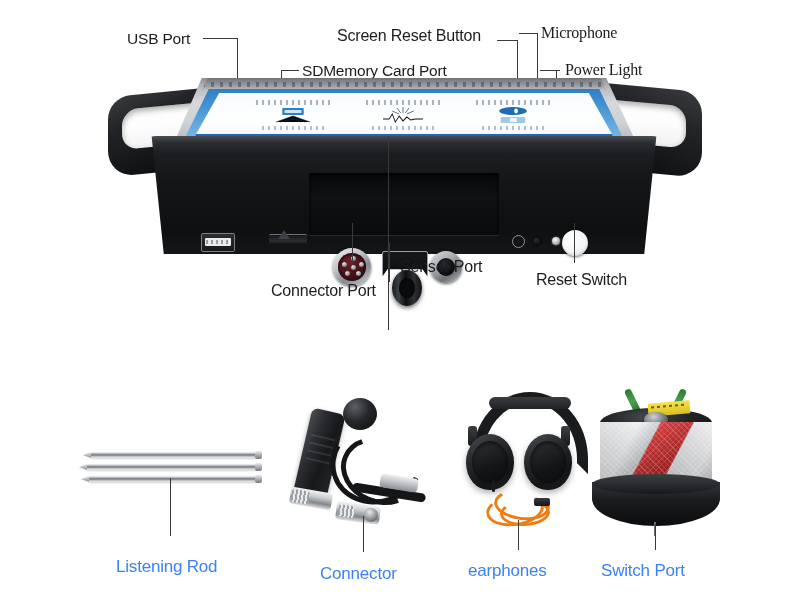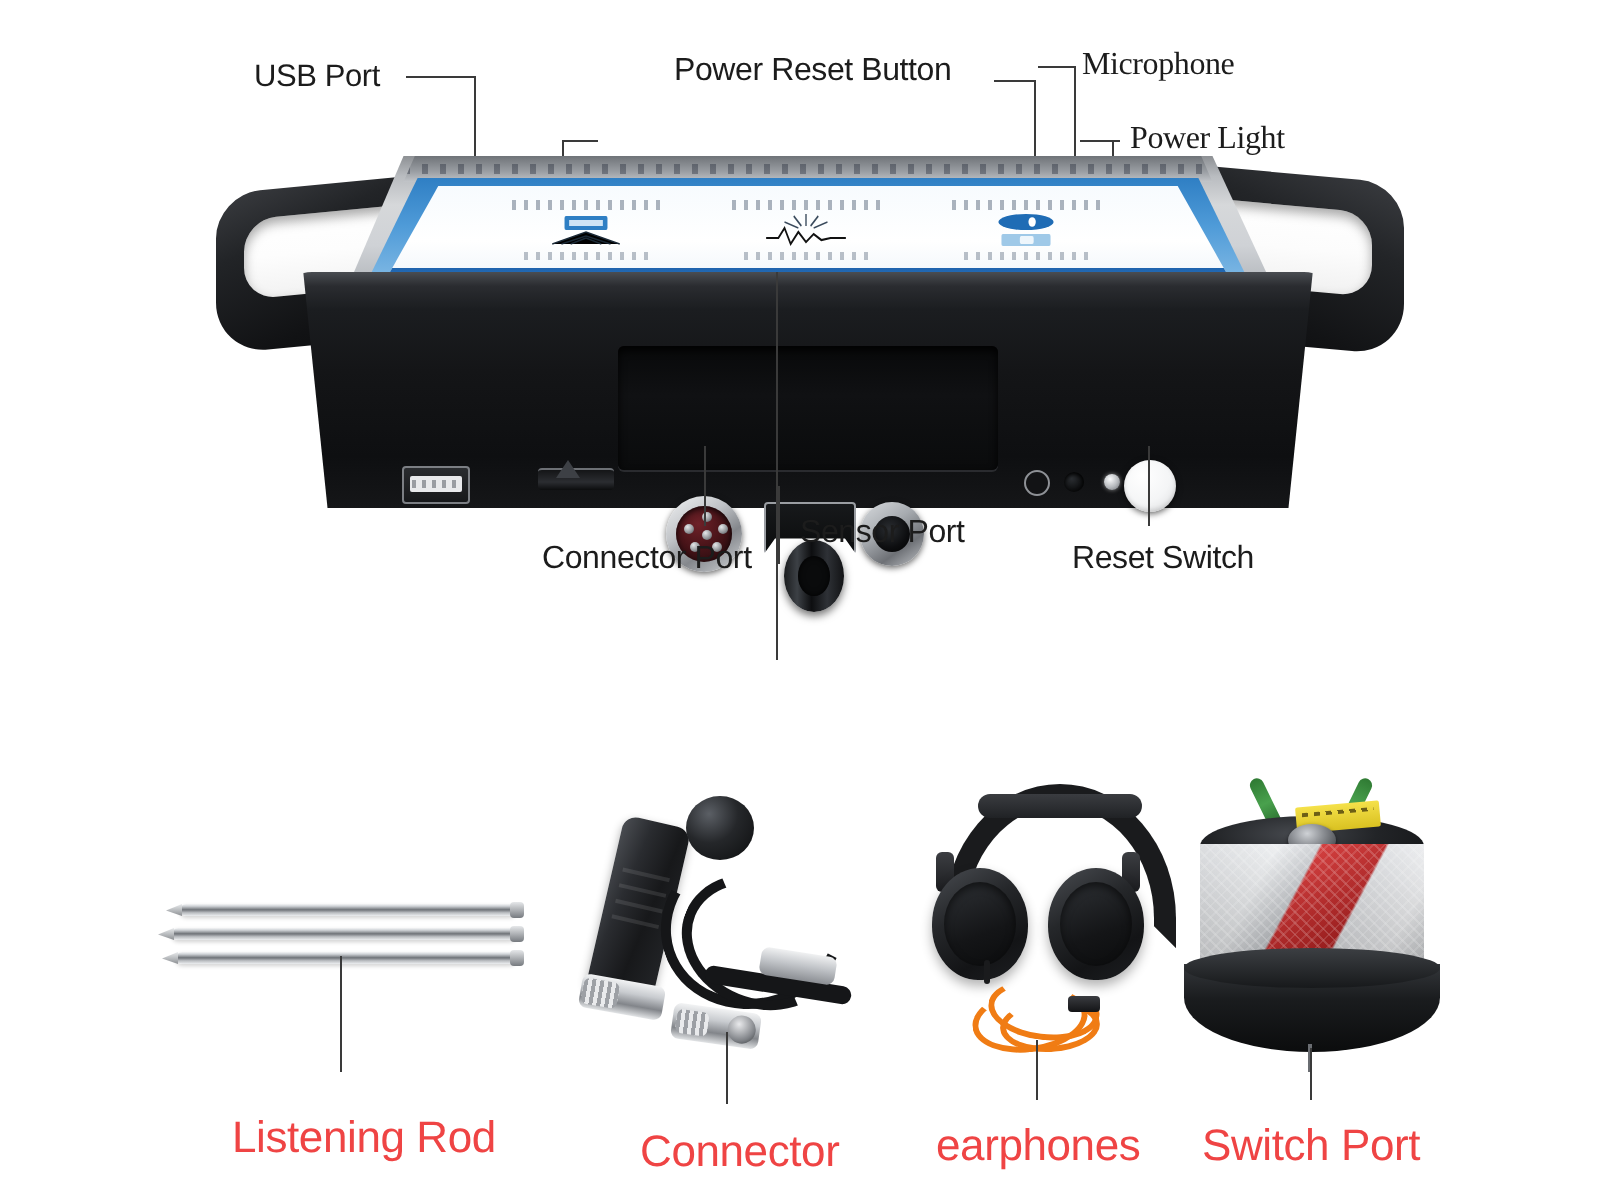--- a/index.html
+++ b/index.html
@@ -9,21 +9,21 @@
   }
   #stage{position:absolute;inset:0;width:800px;height:600px;}
 
   
   .callout{
     position:absolute;color:#1c1c1c;font-size:15.5px;line-height:1;
     white-space:nowrap;letter-spacing:-0.2px;
   }
   .callout.big{font-size:16px;}
   .prodlabel{
-    position:absolute;color:#ef4444;font-size:22px;white-space:nowrap;
+    position:absolute;color:#3b82f6;font-size:17px;white-space:nowrap;
     letter-spacing:-0.2px;line-height:1;
   }
 
   
   .lineV{position:absolute;width:1px;background:#3a3a3a;}
   .lineH{position:absolute;height:1px;background:#3a3a3a;}
 
   
   #device{position:absolute;left:0;top:78px;width:800px;height:175px;}
 
@@ -337,21 +337,22 @@
   #ylLabel .ln{position:absolute;left:3px;right:3px;top:3px;height:2px;
     background:repeating-linear-gradient(90deg,rgba(40,30,0,.65) 0 3px,rgba(0,0,0,0) 3px 6px);}
   #snStem{position:absolute;left:62px;top:132px;width:2px;height:14px;background:#6a6d72;}
 </style>
 </head>
 <body>
 
 <div id="stage">
 
   <div class="callout" style="left:127px;top:31px;">USB Port</div>
-  <div class="callout big" style="left:337px;top:28px;">Power Reset Button</div>
+  <div class="callout" style="left:302px;top:63px;">SDMemory Card Port</div>
+  <div class="callout big" style="left:337px;top:28px;">Screen Reset Button</div>
   <div class="callout big" style="left:541px;top:25px;font-family:Liberation Serif, serif;">Microphone</div>
   <div class="callout big" style="left:565px;top:62px;font-family:Liberation Serif, serif;">Power Light</div>
 
   <div class="lineH" style="left:203px;top:38px;width:34px;"></div>
   <div class="lineV" style="left:237px;top:38px;height:125px;"></div>
 
   <div class="lineH" style="left:281px;top:70px;width:18px;"></div>
   <div class="lineV" style="left:281px;top:70px;height:90px;"></div>
 
   <div class="lineV" style="left:517px;top:40px;height:120px;"></div>
@@ -458,21 +459,21 @@
       <div class="in"></div>
     </div>
 
     <div class="tinyPort" id="pwrIcon"></div>
     <div class="tinyPort" id="micHole"></div>
     <div class="tinyPort" id="pwrLight"></div>
     <div id="mainSwitch"></div>
   </div>
 
   <div class="lineV" style="left:352px;top:223px;height:40px;"></div>
-  <div class="callout big" style="left:271px;top:272px;">Connector Port</div>
+  <div class="callout big" style="left:271px;top:283px;">Connector Port</div>
 
   <div class="lineV" style="left:389px;top:243px;height:39px;"></div>
   <div class="callout big" style="left:400px;top:259px;">Sensor Port</div>
 
   <div class="lineV" style="left:574px;top:223px;height:40px;"></div>
   <div class="callout big" style="left:536px;top:272px;">Reset Switch</div>
 
   <div class="lineV" style="left:388px;top:136px;height:194px;"></div>
 
   <div id="rods">

